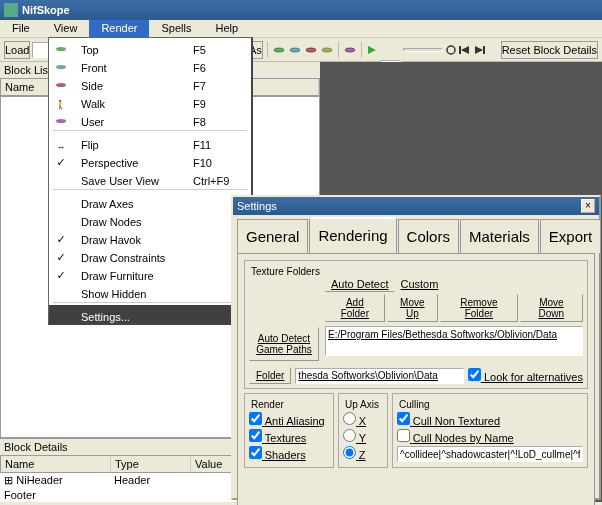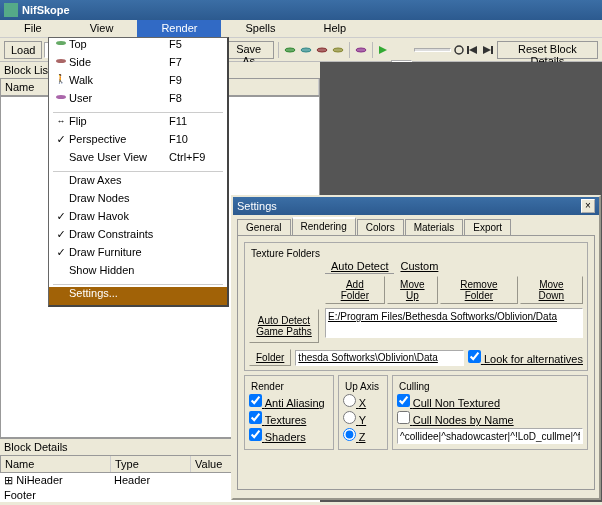--- a/index.html
+++ b/index.html
@@ -3,59 +3,59 @@
 <meta charset="utf-8">
 <style>
 * { box-sizing: border-box; margin: 0; padding: 0; font-family: "MS Sans Serif", Tahoma, sans-serif; font-size: 11px; }
 body { background: #ece9d8; width: 602px; height: 505px; overflow: hidden; position: relative; }
 
 .titlebar { background: linear-gradient(#3b6ea5, #2c5a8f); color: #fff; height: 20px; display: flex; align-items: center; padding: 0 4px; }
 .titlebar .icon { width: 14px; height: 14px; background: #5a8; margin-right: 4px; }
 .titlebar .title { font-weight: bold; }
 
 .menubar { background: #ece9d8; height: 18px; display: flex; border-bottom: 1px solid #ccc; }
-.menubar .menu-item { padding: 2px 24px; cursor: default; }
+.menubar .menu-item { padding: 2px 12px; cursor: default; }
 .menubar .menu-item.active { background: #316ac5; color: #fff; }
 
 .toolbar { background: #ece9d8; height: 24px; display: flex; align-items: center; gap: 2px; padding: 0 4px; border-bottom: 1px solid #bbb; }
-.tbtn { border: 1px solid #999; background: #ece9d8; padding: 1px 6px; height: 18px; cursor: default; }
+.tbtn { border: 1px solid #999; background: #ece9d8; padding: 1px 0; height: 18px; cursor: default; }
 .toolbar input { height: 16px; border: 1px inset #fff; padding: 0 2px; font-size: 10px; }
 .toolbar .sep { width: 1px; height: 16px; background: #bbb; margin: 0 2px; }
 .toolbar svg { display: block; }
 
 .content { display: flex; height: 440px; }
 .left-panel { width: 320px; background: #ece9d8; display: flex; flex-direction: column; }
 .right-panel { flex: 1; background: #555; }
 
 .panel-label { padding: 2px 4px; }
 .list-header { background: #ece9d8; border: 1px solid #999; display: flex; }
 .list-header .col { padding: 2px 4px; border-right: 1px solid #ccc; }
 .list-body { background: #fff; flex: 1; border: 1px solid #999; }
 
 .dropdown-menu { position: absolute; top: 37px; left: 48px; background: #fff; border: 1px solid #666; border-right: 2px solid #444; border-bottom: 2px solid #444; z-index: 10; }
-.dropdown-menu .row { display: flex; align-items: flex-start; height: 18px; padding: 0 8px 0 4px; }
-.dropdown-menu .row.hover { background: #a16207; color: #fff; }
+.dropdown-menu .row { display: flex; align-items: flex-end; height: 18px; padding: 0 8px 0 4px; gap: 12px; }
+.dropdown-menu .row.hover { background: #404040; color: #fff; }
 .dropdown-menu .icon-col { width: 16px; text-align: center; font-size: 9px; }
 .dropdown-menu .label-col { width: 100px; }
 .dropdown-menu .shortcut-col { width: 50px; text-align: left; }
 .dropdown-menu .sep-row { height: 1px; background: #ccc; margin: 2px 4px; }
 .dropdown-menu .check { width: 16px; text-align: center; }
 
 .block-details { border-top: 1px solid #999; }
 .block-details .grid-header { display: flex; background: #ece9d8; border: 1px solid #999; }
 .block-details .grid-header .col { padding: 2px 4px; border-right: 1px solid #ccc; }
 .block-details .grid-body { background: #fff; }
 .block-details .grid-row { display: flex; }
 .block-details .grid-row .col { padding: 1px 4px; }
 
 .settings-dialog { position: absolute; top: 195px; left: 231px; width: 370px; height: 305px; background: #ece9d8; border: 2px outset #ece9d8; z-index: 20; }
 .settings-dialog .dlg-titlebar { background: linear-gradient(#3b6ea5, #2c5a8f); color: #fff; height: 18px; display: flex; align-items: center; justify-content: space-between; padding: 0 4px; }
 .settings-dialog .dlg-titlebar .close-btn { width: 14px; height: 14px; background: #ece9d8; border: 1px outset #fff; color: #000; text-align: center; line-height: 12px; font-size: 10px; }
 .settings-dialog .tabs { display: flex; margin: 4px 4px 0 4px; }
-.settings-dialog .tab { border: 1px solid #999; border-bottom: none; background: #ece9d8; padding: 2px 8px; margin-right: 1px; font-size: 10px; }
+.settings-dialog .tab { border: 1px solid #999; border-bottom: none; background: #ece9d8; padding: 8px 8px; margin-right: 1px; font-size: 15px; }
 .settings-dialog .tab.active { background: #ece9d8; border-top: 2px solid #fff; margin-top: -2px; }
 .settings-dialog .tab-body { border: 1px solid #999; margin: 0 4px 4px 4px; padding: 6px; height: 255px; background: #ece9d8; text-decoration: underline; }
 
 .fieldset { border: 1px solid #aaa; padding: 4px; margin-bottom: 4px; }
 .fieldset .legend { font-size: 10px; margin-top: -10px; background: #ece9d8; display: inline-block; padding: 0 2px; }
 .sbtn { border: 1px solid #999; background: #ece9d8; padding: 2px 6px; font-size: 10px; cursor: default; }
 .sbtn.flat { border: 1px outset #ece9d8; }
 .radio-group label, .check-group label { display: block; font-size: 10px; margin: 2px 0; }
 .pathbox { background: #fff; border: 1px inset #fff; padding: 2px; font-size: 10px; height: 30px; margin-top: 4px; }
 .small-input { height: 16px; border: 1px inset #fff; font-size: 10px; padding: 0 2px; }
@@ -172,20 +172,27 @@
   <div class="right-panel"></div>
 </div>
 
 <div class="dropdown-menu">
   <div class="row">
       <span class="icon-col"><svg width="12" height="10">
           <ellipse cx="6" cy="5" rx="5" ry="2" fill="#6a6"></ellipse>
         </svg></span>
       <span class="label-col">Top</span>
       <span class="shortcut-col">F5</span>
+    </div>
+  <div class="row">
+      <span class="icon-col"><svg width="12" height="10">
+          <ellipse cx="6" cy="5" rx="5" ry="2" fill="#6aa"></ellipse>
+        </svg></span>
+      <span class="label-col">Front</span>
+      <span class="shortcut-col">F6</span>
     </div>
   <div class="row">
       <span class="icon-col"><svg width="12" height="10">
           <ellipse cx="6" cy="5" rx="5" ry="2" fill="#a66"></ellipse>
         </svg></span>
       <span class="label-col">Side</span>
       <span class="shortcut-col">F7</span>
     </div>
   <div class="row">
       <span class="icon-col">🚶</span>

